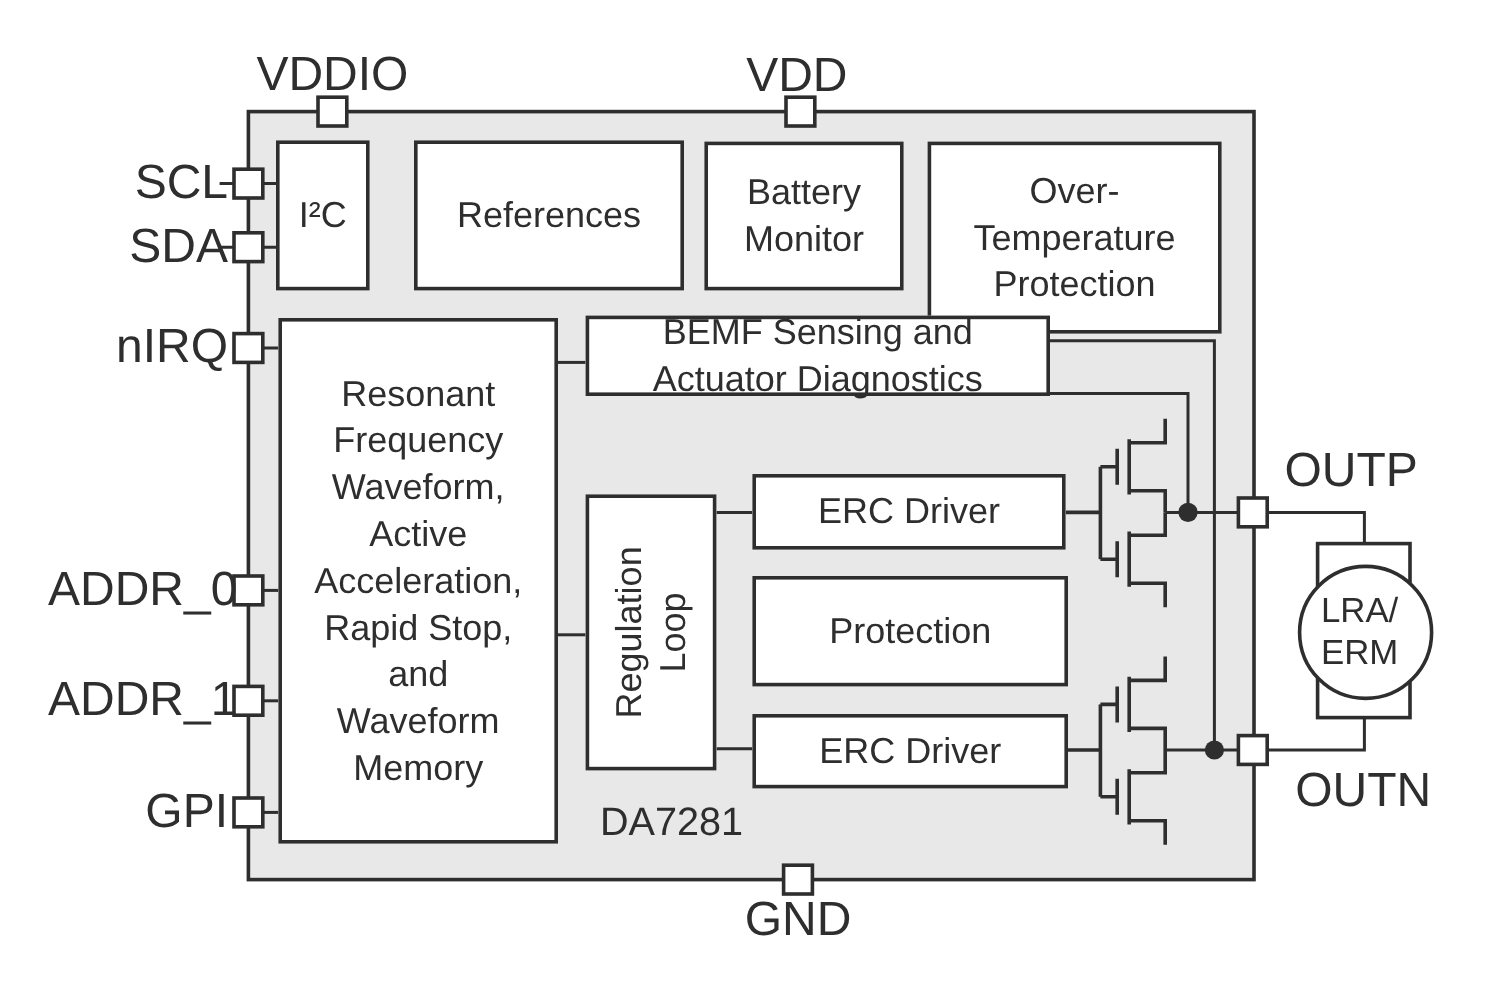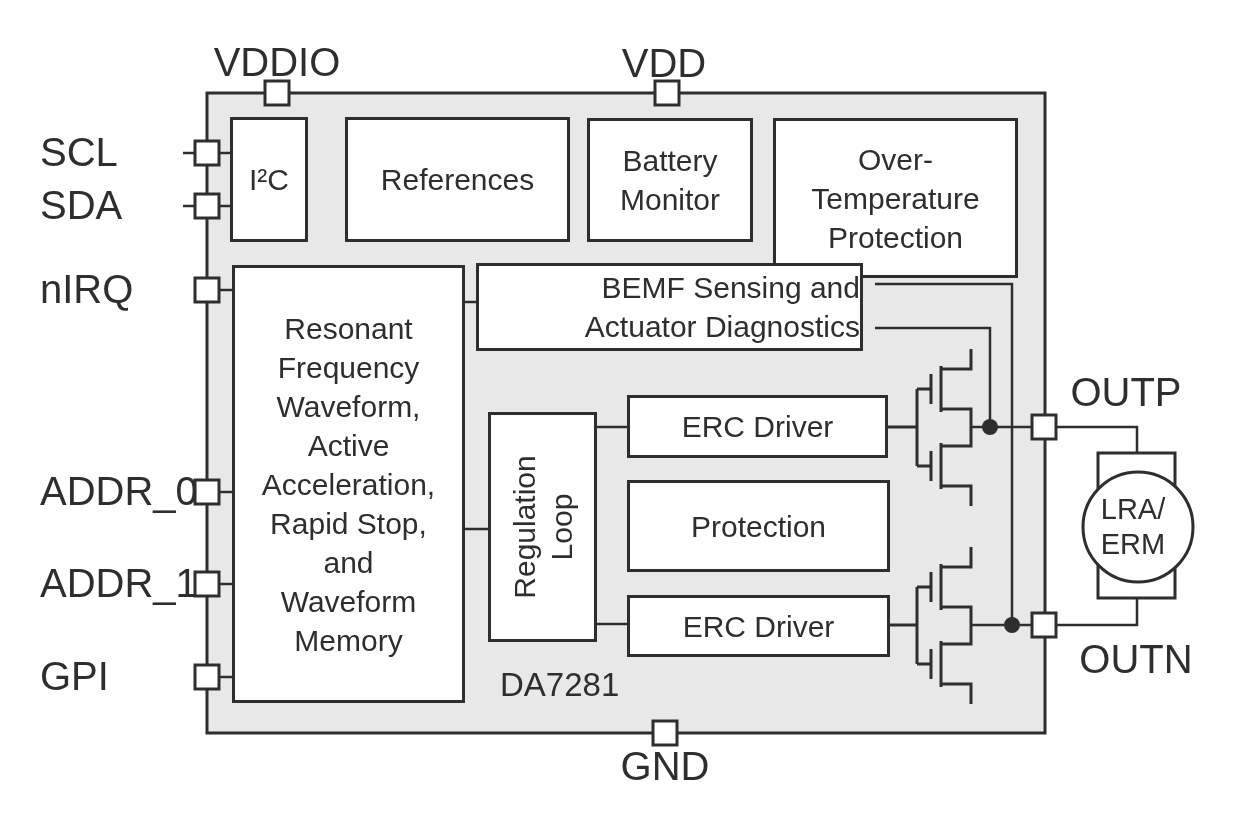--- a/index.html
+++ b/index.html
@@ -10,21 +10,21 @@
   .stage svg{position:absolute;left:0;top:0;}
   .block{
     position:absolute;box-sizing:border-box;border:3px solid #2e2e2e;background:#ffffff;
     display:flex;flex-direction:column;justify-content:center;align-items:center;
     font-size:30px;line-height:39px;text-align:center;white-space:nowrap;
   }
   .lbl{
     position:absolute;font-size:40px;line-height:36px;white-space:nowrap;
   }
   .lbl.center{transform:translateX(-50%);}
-  .lbl.right{width:150px;text-align:left;}
+  .lbl.right{width:150px;text-align:right;}
   .rot-wrap{display:flex;justify-content:center;align-items:center;overflow:visible;}
   .rot-inner{transform:rotate(-90deg);width:220px;text-align:center;font-size:30px;line-height:37px;}
   .load-lbl{
     position:absolute;left:1083px;top:492px;width:100px;text-align:center;
     font-size:29px;line-height:35px;
   }
   .chip-name{position:absolute;left:500px;top:667px;font-size:33px;line-height:36px;}
 </style>
 </head>
 <body>
@@ -113,21 +113,21 @@
     <span>Frequency</span>
     <span>Waveform,</span>
     <span>Active</span>
     <span>Acceleration,</span>
     <span>Rapid Stop,</span>
     <span>and</span>
     <span>Waveform</span>
     <span>Memory</span>
   </div>
 
-  <div class="block" style="left:476px;top:263px;width:387px;height:88px;align-items:flex-end;">
+  <div class="block" style="left:488px;top:263px;width:387px;height:67px;">
     <span>BEMF Sensing and</span>
     <span>Actuator Diagnostics</span>
   </div>
 
   <div class="block rot-wrap" style="left:488px;top:412px;width:109px;height:230px;">
     <div class="rot-inner">
       <span style="display:block">Regulation</span>
       <span style="display:block">Loop</span>
     </div>
   </div>

